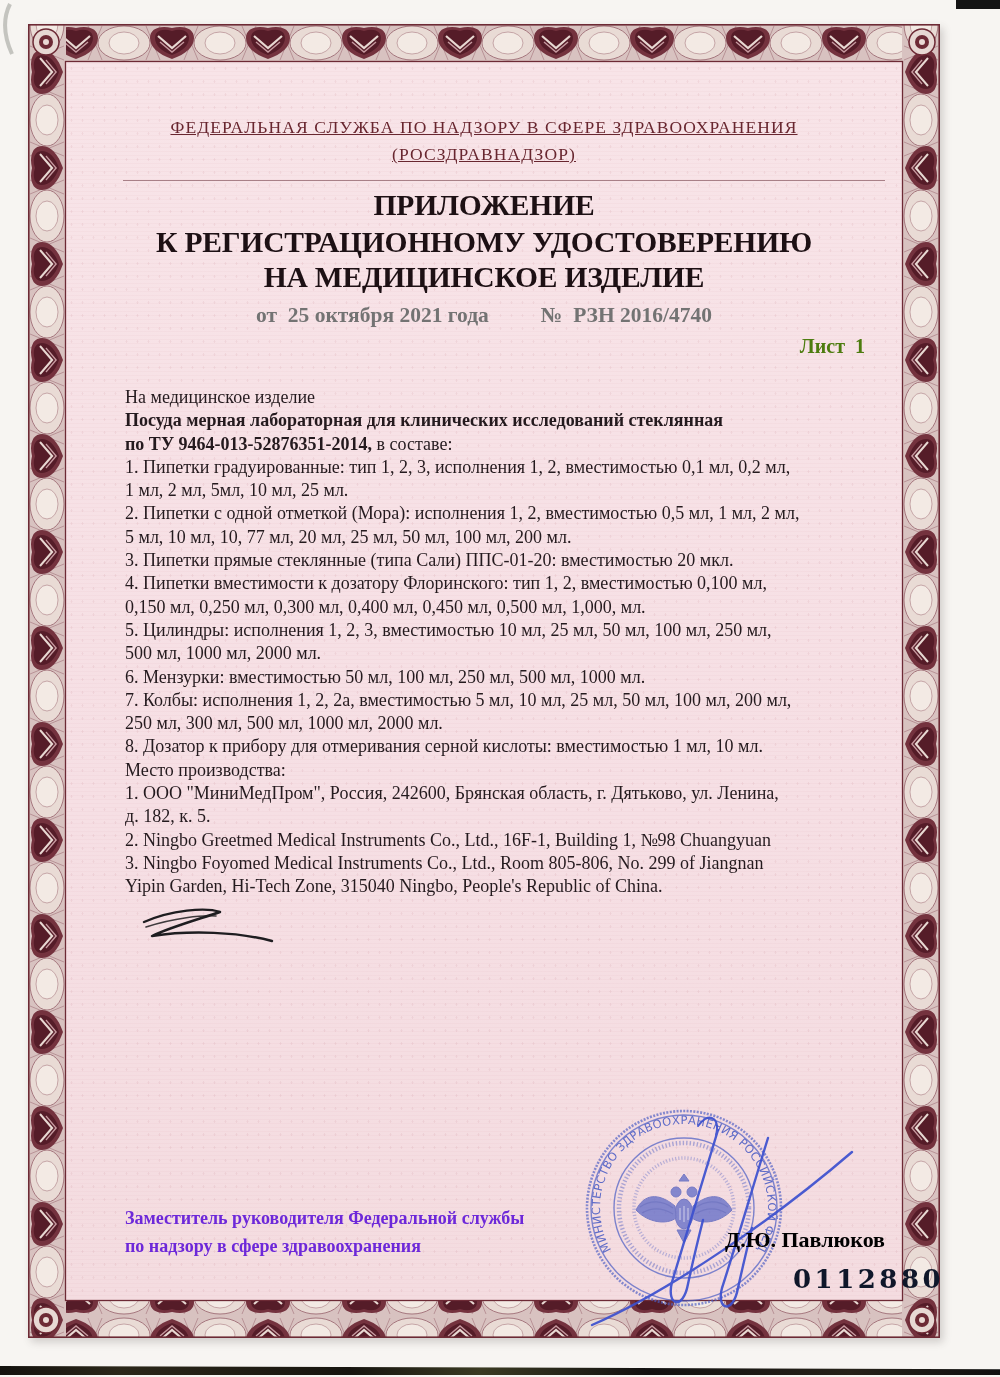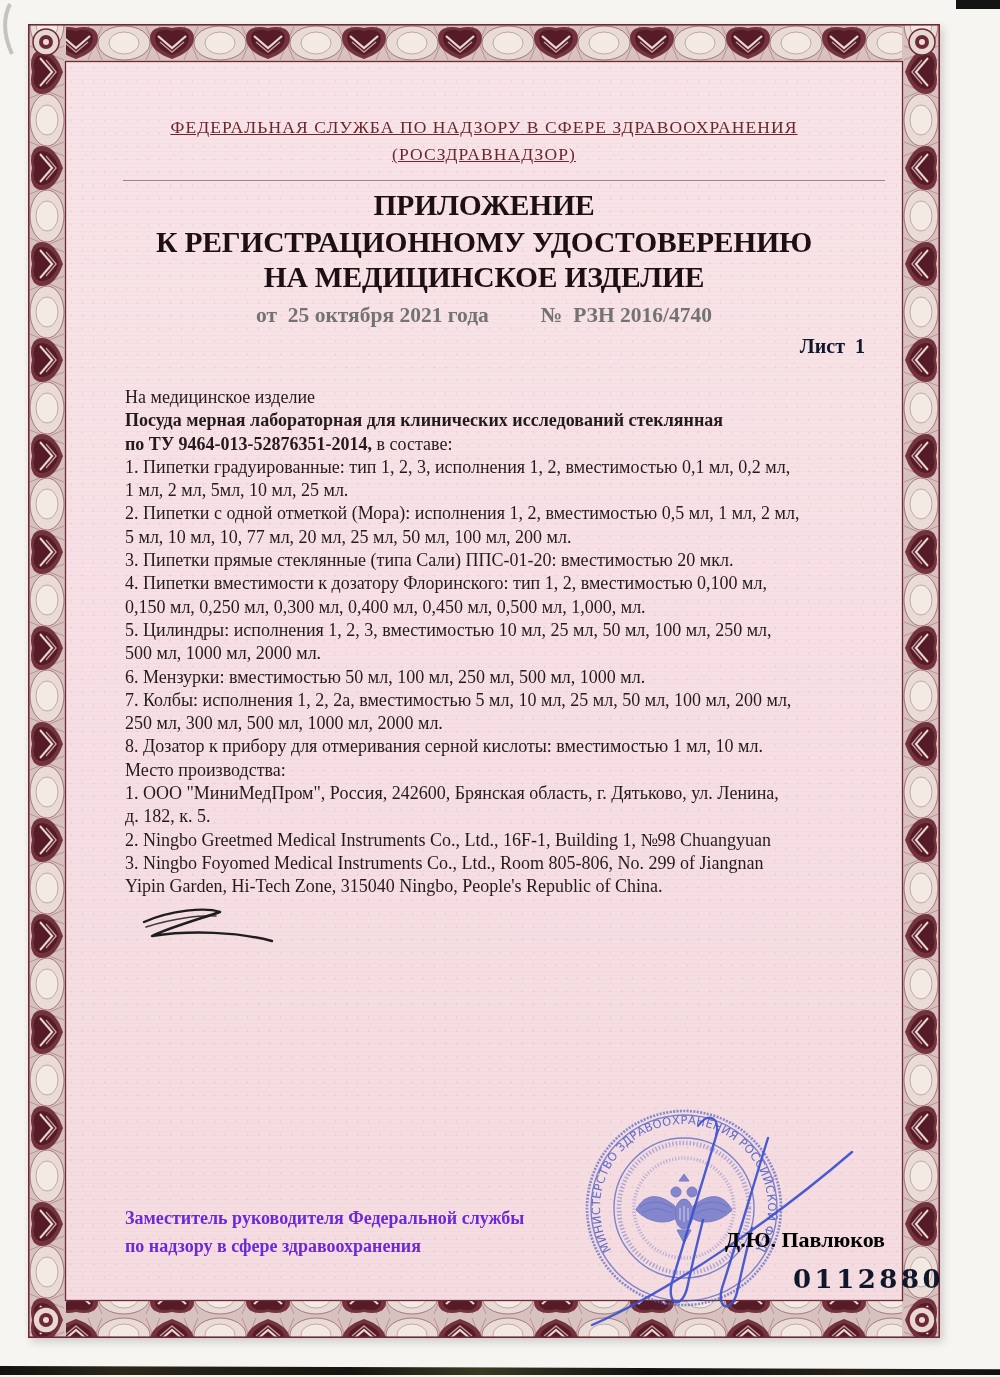--- a/index.html
+++ b/index.html
@@ -36,21 +36,21 @@
   }
   .doc-title{
     left:0;width:912px;text-align:center;font-weight:bold;
     font-size:30px;color:#1d1014;letter-spacing:-0.2px;transform:scaleX(.985);
   }
   .t1{top:164px;} .t2{top:201px;} .t3{top:236px;}
   .date-row{
     left:0;top:279px;width:912px;display:flex;justify-content:center;gap:52px;
     font-weight:bold;font-size:21.5px;color:#737373;
   }
-  .sheet{right:75px;top:311px;font-weight:bold;font-size:20px;color:#0f172a;}
+  .sheet{right:75px;top:311px;font-weight:bold;font-size:20px;color:#4d7c0f;}
   .body-text{left:97px;top:362px;width:766px;font-size:18px;line-height:23.3px;color:#241a1e;}
   .bline .b{font-weight:bold;}
   .sig-title{left:97px;top:1180px;font-weight:bold;font-size:18px;line-height:28px;color:#6d28d9;}
   .sig-name{right:55px;top:1203px;font-weight:bold;font-size:22px;color:#000000;z-index:6;}
   .serial{
     left:765px;top:1240px;z-index:6;
     font-family:"DejaVu Serif", serif;font-weight:bold;
     font-size:26px;letter-spacing:3.5px;color:#0f172a;
   }
   .stamp-svg{left:550px;top:1080px;z-index:3;opacity:.88;}

